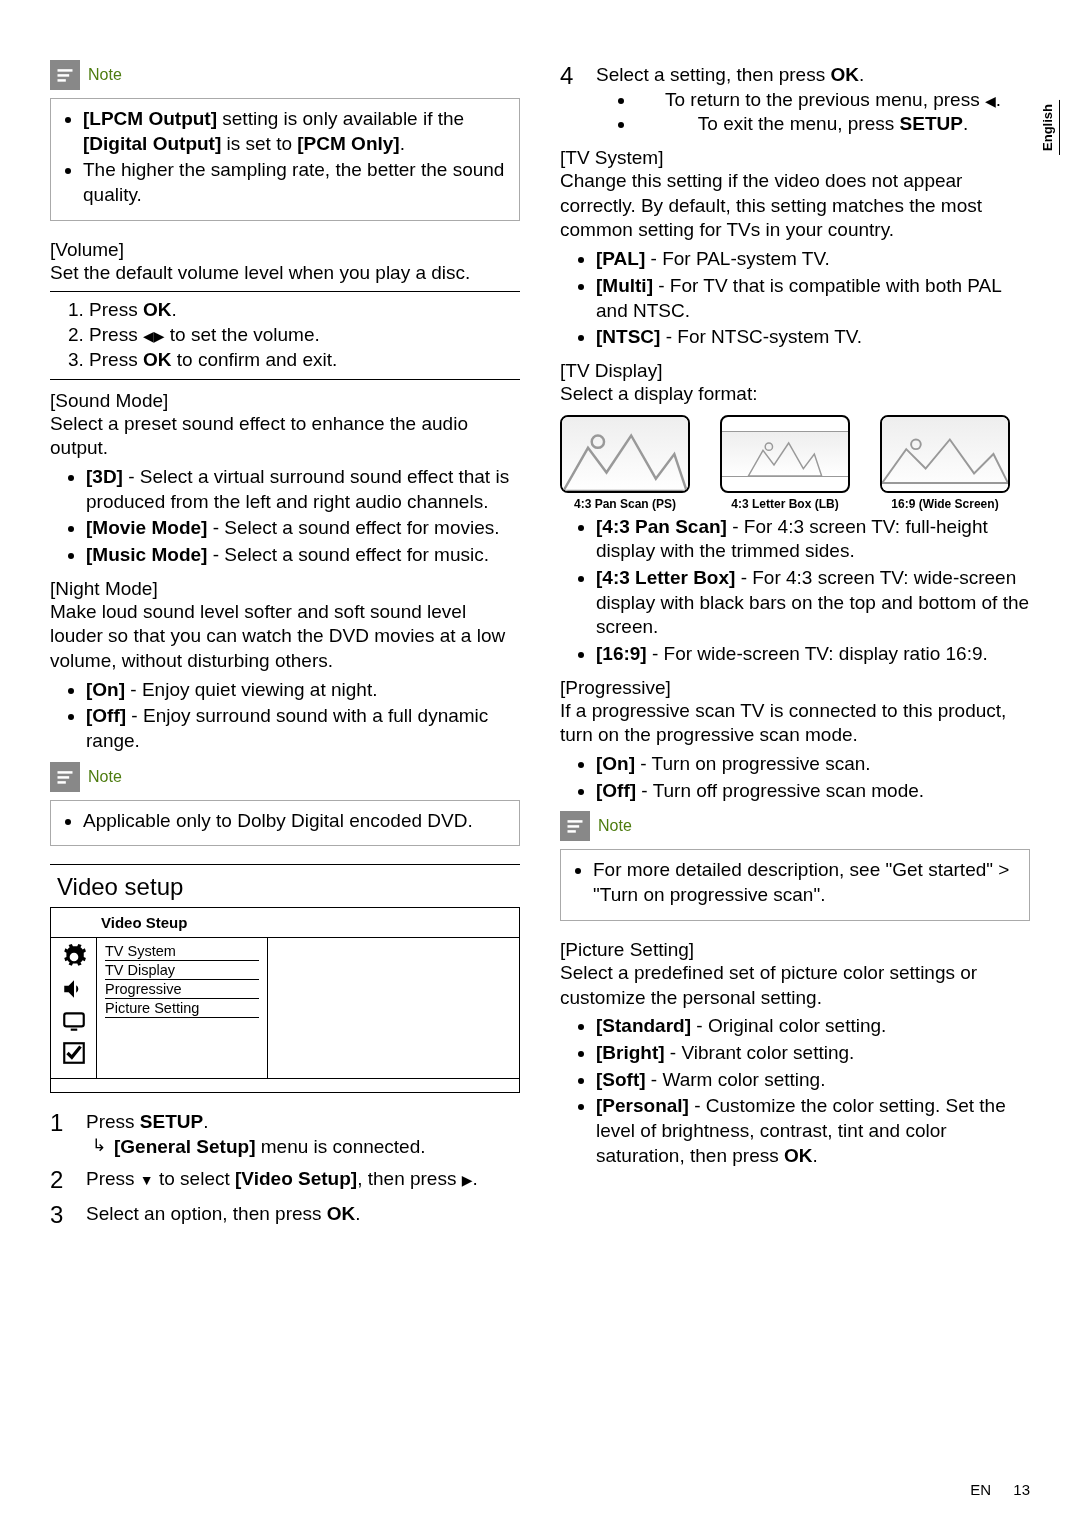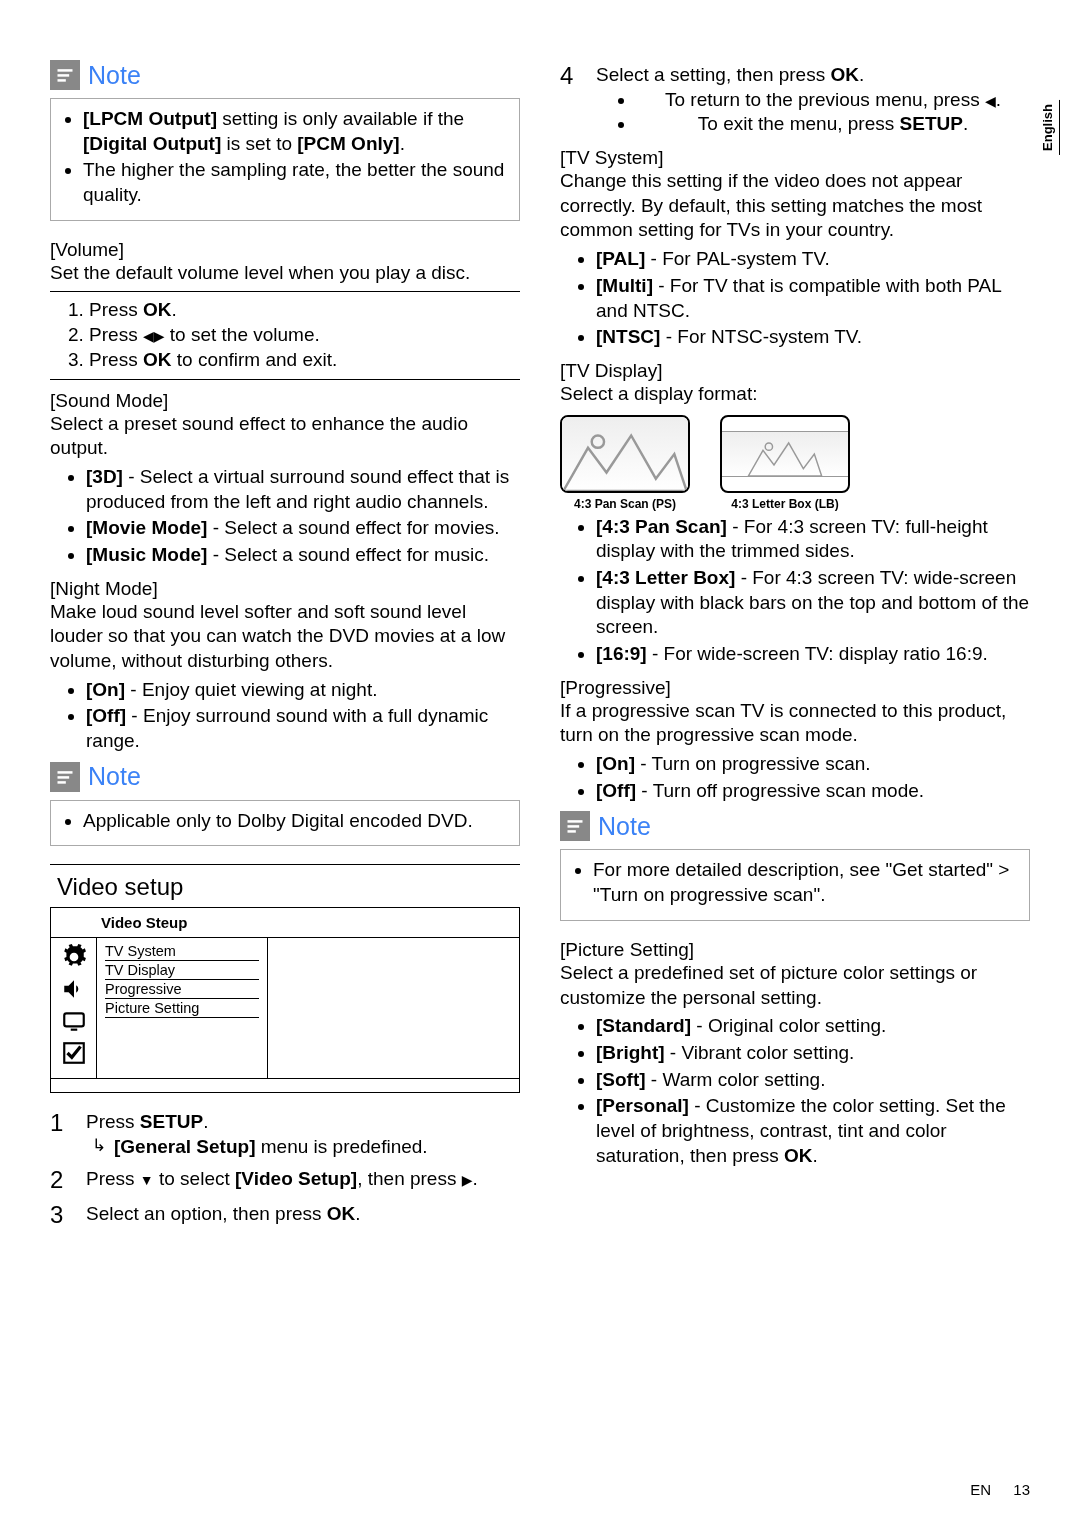--- a/index.html
+++ b/index.html
@@ -36,22 +36,22 @@
   .note-icon-rel {
     width: 30px;
     height: 30px;
     background: #888;
     display: flex;
     align-items: center;
     justify-content: center;
     color: #fff;
   }
   .note-title {
-    color: #3b82f6;
-    font-size: 25px;
+    color: #4d7c0f;
+    font-size: 16px;
   }
   .note-body {
     padding: 8px 14px 10px 28px;
     font-size: 14.5px;
     line-height: 1.35;
   }
   .note-body li { margin-bottom: 2px; list-style: disc; margin-left: 4px; }
 
   h3.setting {
     font-size: 19px;
@@ -280,21 +280,21 @@
         </div>
         <div class="menu-values"></div>
       </div>
       <div class="menu-footer"></div>
     </div>
 
     <ol class="big-steps">
       <li>
         <div class="step-body">
           <span>Press </span><b>SETUP</b><span>.</span>
-          <div class="sub-arrow"><b>[General Setup]</b><span> menu is predefined.</span></div>
+          <div class="sub-arrow"><b>[General Setup]</b><span> menu is connected.</span></div>
         </div>
       </li>
       <li>
         <div class="step-body">
           <span>Press </span><span class="tri-down"></span><span> to select </span><b>[Video Setup]</b><span>, then press </span><span class="tri-right"></span><span>.</span>
         </div>
       </li>
       <li>
         <div class="step-body">
           <span>Select an option, then press </span><b>OK</b><span>.</span>
@@ -345,20 +345,31 @@
         <div class="tv-box">
             <div class="tv-inner" style="left:0;right:0;top:14px;bottom:14px;border-top:1px solid #999;border-bottom:1px solid #999;">
           <svg class="mountains" viewBox="0 0 100 60">
                 <path d="M0 60 L20 25 L35 45 L55 15 L75 50 L90 30 L100 60 Z" fill="none" stroke="#999" stroke-width="2"></path>
                 <circle cx="28" cy="20" r="5" fill="none" stroke="#999" stroke-width="2"></circle>
               </svg>
         </div>
           </div>
         <div class="tv-label">4:3 Letter Box (LB)</div>
       </div>
+      <div class="tv-cell">
+        <div class="tv-box">
+            <div class="tv-inner" style="inset:0;">
+          <svg class="mountains" viewBox="0 0 130 60">
+                <path d="M0 60 L25 25 L45 45 L70 15 L95 50 L115 30 L130 60 Z" fill="none" stroke="#999" stroke-width="2"></path>
+                <circle cx="35" cy="20" r="5" fill="none" stroke="#999" stroke-width="2"></circle>
+              </svg>
+        </div>
+          </div>
+        <div class="tv-label">16:9 (Wide Screen)</div>
+      </div>
     </div>
 
     <ul class="opts" style="">
       <li><b>[4:3 Pan Scan]</b><span> - For 4:3 screen TV: full-height display with the trimmed sides.</span></li>
       <li><b>[4:3 Letter Box]</b><span> - For 4:3 screen TV: wide-screen display with black bars on the top and bottom of the screen.</span></li>
       <li><b>[16:9]</b><span> - For wide-screen TV: display ratio 16:9.</span></li>
     </ul>
 
     <h3 class="setting">[Progressive]</h3>
     <p class="desc">If a progressive scan TV is connected to this product, turn on the progressive scan mode.</p>

